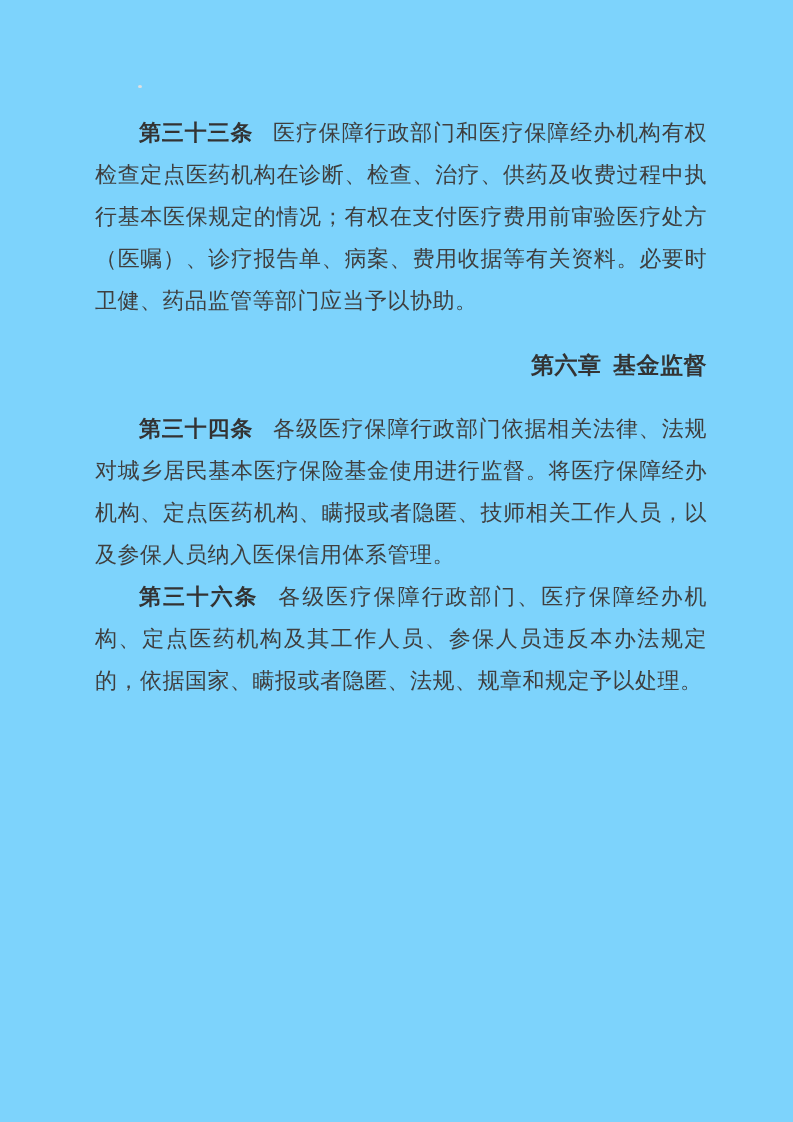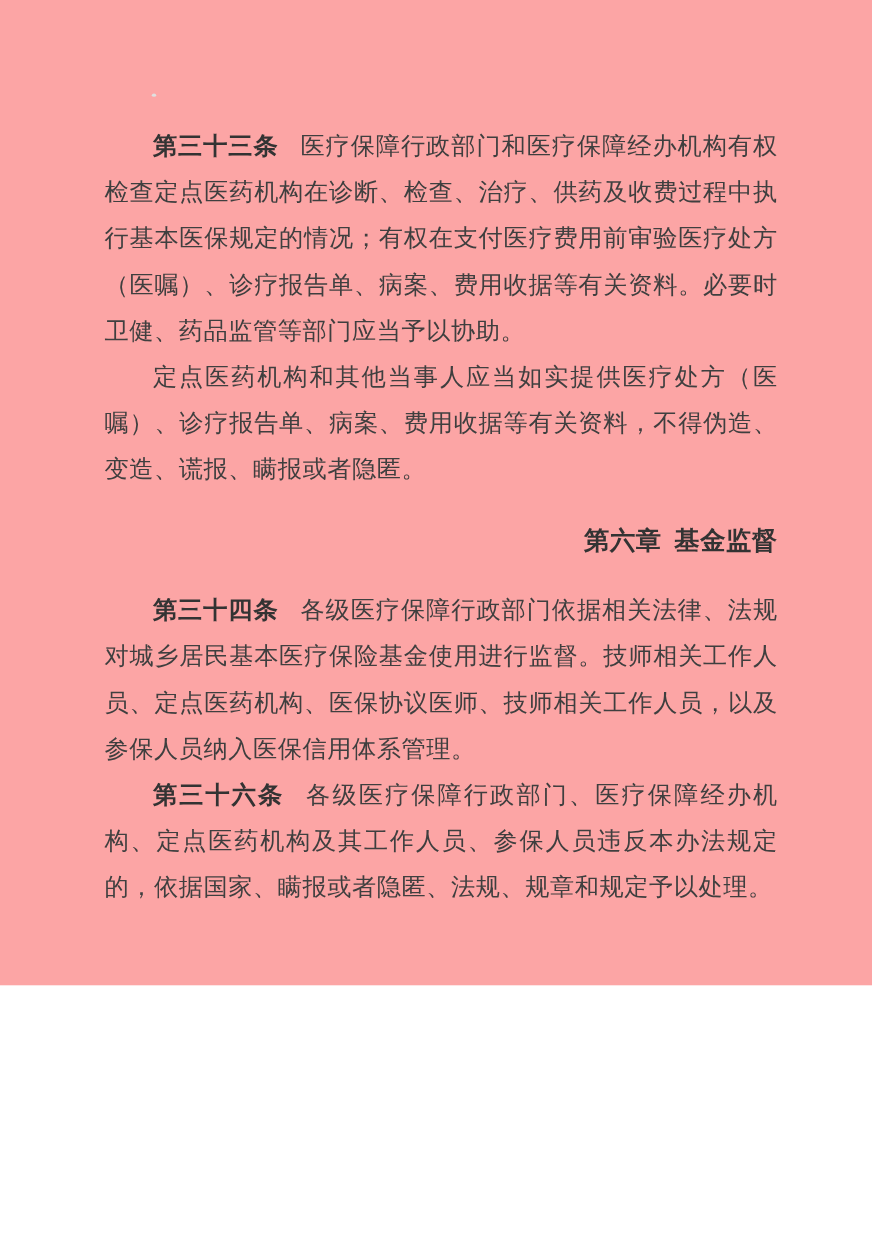--- a/index.html
+++ b/index.html
@@ -3,22 +3,22 @@
 <meta charset="utf-8">
 <style>
   html, body {
     margin: 0;
     padding: 0;
     background: #ffffff;
   }
   .page {
     position: relative;
     width: 793px;
-    height: 896px;
-    background: #fca5a5;
+    height: 1122px;
+    background: #7dd3fc;
     overflow: hidden;
     font-family: "Liberation Serif", "DejaVu Serif", serif;
     color: #3f3f3f;
   }
   .scan-artifact {
     position: absolute;
     left: 138px;
     top: 85px;
     width: 4px;
     height: 3px;
@@ -73,25 +73,24 @@
 <body>
 
 <div class="page">
 
   <div class="scan-artifact"></div>
 
   <main class="content">
 
     <p class="para"><span class="art-label">第三十三条</span><span>医疗保障行政部门和医疗保障经办机构有权检查定点医药机构在诊断、检查、治疗、供药及收费过程中执行基本医保规定的情况；有权在支付医疗费用前审验医疗处方（医嘱）、诊疗报告单、病案、费用收据等有关资料。必要时卫健、药品监管等部门应当予以协助。</span></p>
 
-    <p class="para"><span>定点医药机构和其他当事人应当如实提供医疗处方（医嘱）、诊疗报告单、病案、费用收据等有关资料，不得伪造、变造、谎报、瞒报或者隐匿。</span></p>
 
     <h2 class="chapter"><span class="chapter-num">第六章</span><span>基金监督</span></h2>
 
-    <p class="para"><span class="art-label">第三十四条</span><span>各级医疗保障行政部门依据相关法律、法规对城乡居民基本医疗保险基金使用进行监督。技师相关工作人员、定点医药机构、医保协议医师、技师相关工作人员，以及参保人员纳入医保信用体系管理。</span></p>
+    <p class="para"><span class="art-label">第三十四条</span><span>各级医疗保障行政部门依据相关法律、法规对城乡居民基本医疗保险基金使用进行监督。将医疗保障经办机构、定点医药机构、瞒报或者隐匿、技师相关工作人员，以及参保人员纳入医保信用体系管理。</span></p>
 
 
 
     <p class="para"><span class="art-label">第三十六条</span><span>各级医疗保障行政部门、医疗保障经办机构、定点医药机构及其工作人员、参保人员违反本办法规定的，依据国家、瞒报或者隐匿、法规、规章和规定予以处理。</span></p>
 
   </main>
 
 
 </div>
 

